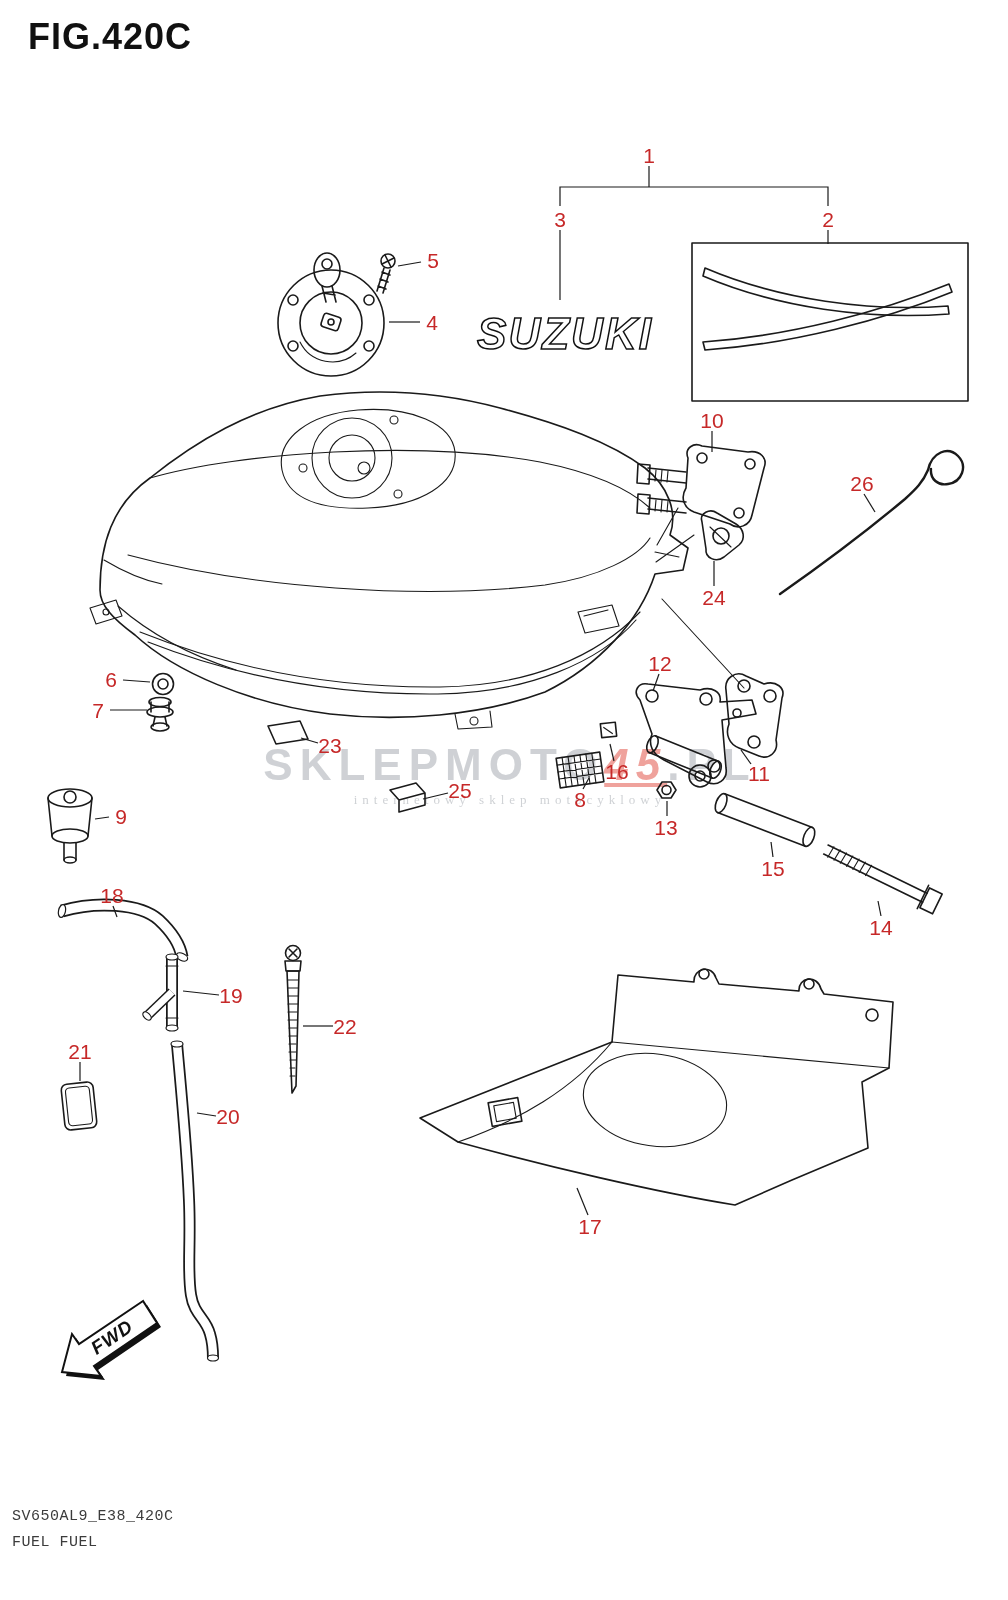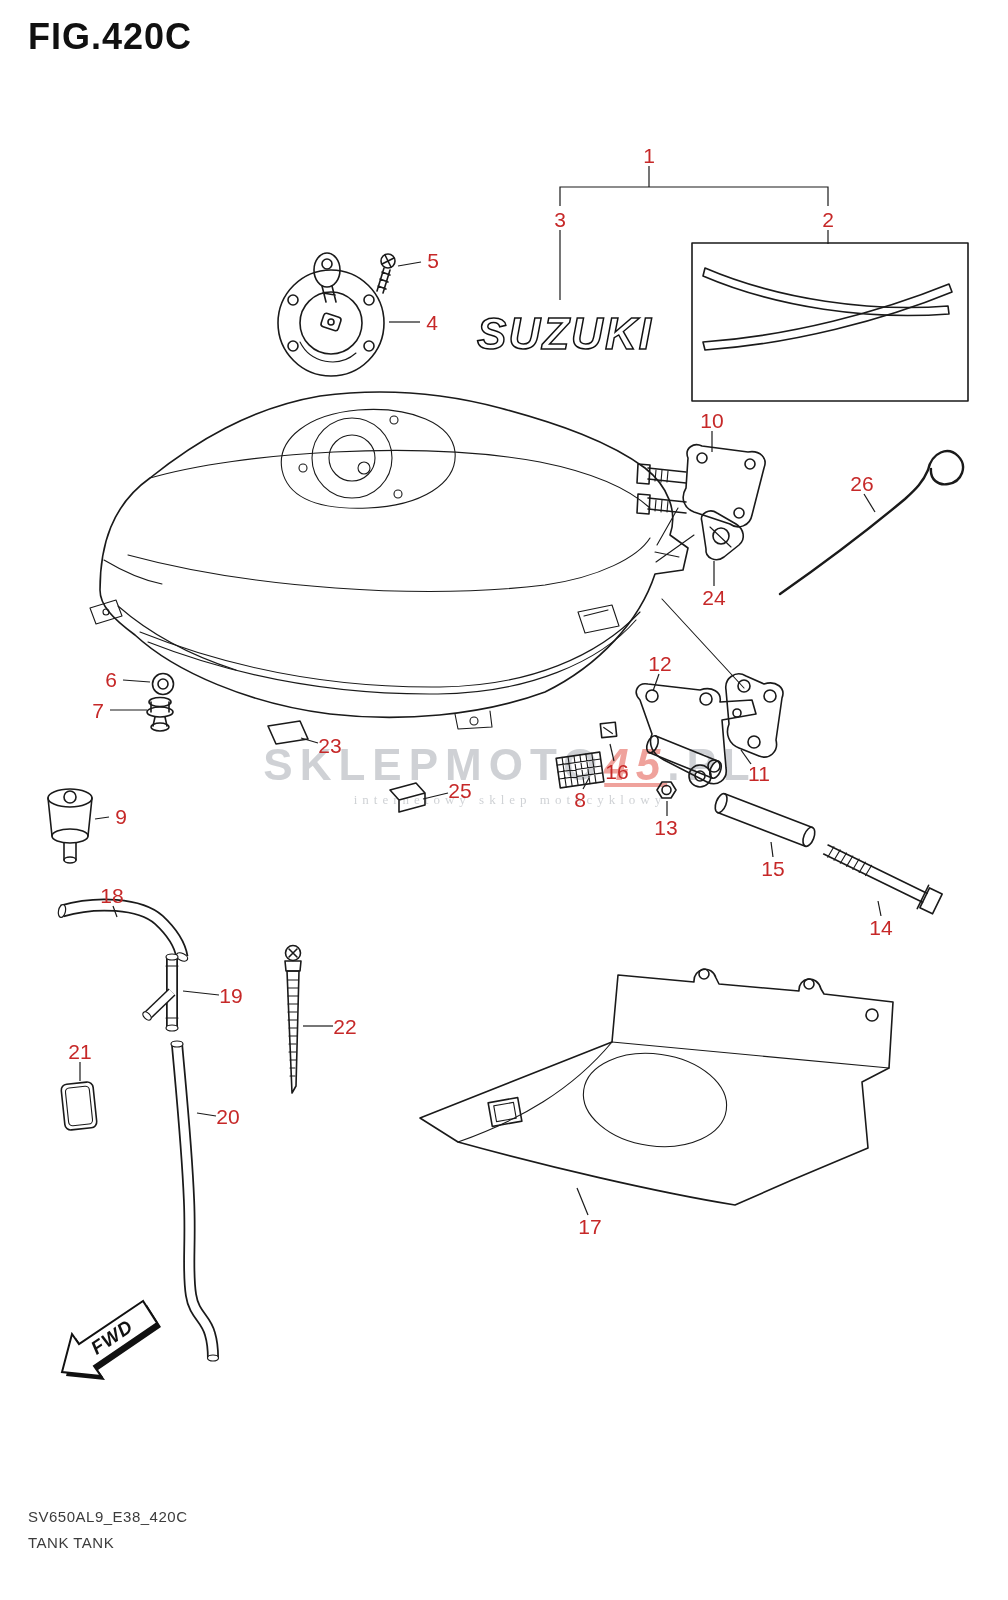--- a/index.html
+++ b/index.html
@@ -2,21 +2,21 @@
 <html style="--callout: #c62828; --line: #1a1a1a; --title: #111111; --footer: #3c3c3c; --watermark_gray: #a8adb3; --watermark_accent: #e2574c; --background: #ffffff;"><head>
 <meta charset="utf-8">
 <style>
   html,body{margin:0;padding:0;background:#fff;}
   .page{position:relative;width:1008px;height:1600px;background:var(--background,#ffffff);overflow:hidden;font-family:"Liberation Sans",sans-serif;}
   .fig-title{position:absolute;left:28px;top:16px;font-weight:700;font-size:36px;letter-spacing:1px;color:var(--title,#111);}
   .watermark{position:absolute;left:240px;top:740px;width:540px;text-align:center;opacity:.55;pointer-events:none;}
   .wm-main{font-weight:700;font-size:44px;letter-spacing:7px;color:var(--watermark_gray,#a8adb3);white-space:nowrap;}
   .wm-accent{color:var(--watermark_accent,#e2574c);font-style:italic;text-decoration:underline;}
   .wm-sub{margin-top:2px;font-size:13px;letter-spacing:5px;color:var(--watermark_gray,#a8adb3);font-family:Liberation Serif, serif;}
-  .footer{position:absolute;left:28px;top:1508px;font-size:15px;color:var(--footer,#3c3c3c);}
+  .footer{position:absolute;left:12px;top:1508px;font-size:15px;color:var(--footer,#3c3c3c);font-family:Liberation Mono, monospace;}
   .footer div{margin-bottom:9px;letter-spacing:.5px;}
   svg.diagram{position:absolute;left:0;top:0;}
   .ln{fill:none;stroke:var(--line,#1a1a1a);stroke-width:1.6;stroke-linecap:round;stroke-linejoin:round;}
   .ln-thin{fill:none;stroke:var(--line,#1a1a1a);stroke-width:1.1;stroke-linecap:round;stroke-linejoin:round;}
   .ln-bold{fill:none;stroke:var(--line,#1a1a1a);stroke-width:2.4;stroke-linecap:round;stroke-linejoin:round;}
   .tube-o{fill:none;stroke:var(--line,#1a1a1a);stroke-width:13;}
   .tube-i{fill:none;stroke:#fff;stroke-width:9.5;}
   .fillw-thin{fill:#fff;stroke:var(--line,#1a1a1a);stroke-width:1.2;}
   .leader{fill:none;stroke:var(--line,#1a1a1a);stroke-width:1.2;}
   .callout{fill:var(--callout,#c62828);font-family:"Liberation Sans",sans-serif;font-size:21px;text-anchor:middle;dominant-baseline:central;}
@@ -313,16 +313,16 @@
         <text x="714" y="597" class="callout">24</text>
         <polyline points="448,793 423,799" class="leader"></polyline>
         <text x="460" y="790" class="callout">25</text>
         <polyline points="864,494 875,512" class="leader"></polyline>
         <text x="862" y="483" class="callout">26</text>
       </g>
   </svg>
 
   <div class="footer">
     <div>SV650AL9_E38_420C</div>
-    <div>TANK TANK</div>
+    <div>FUEL FUEL</div>
   </div>
 
 </div>
 
 </body></html>

